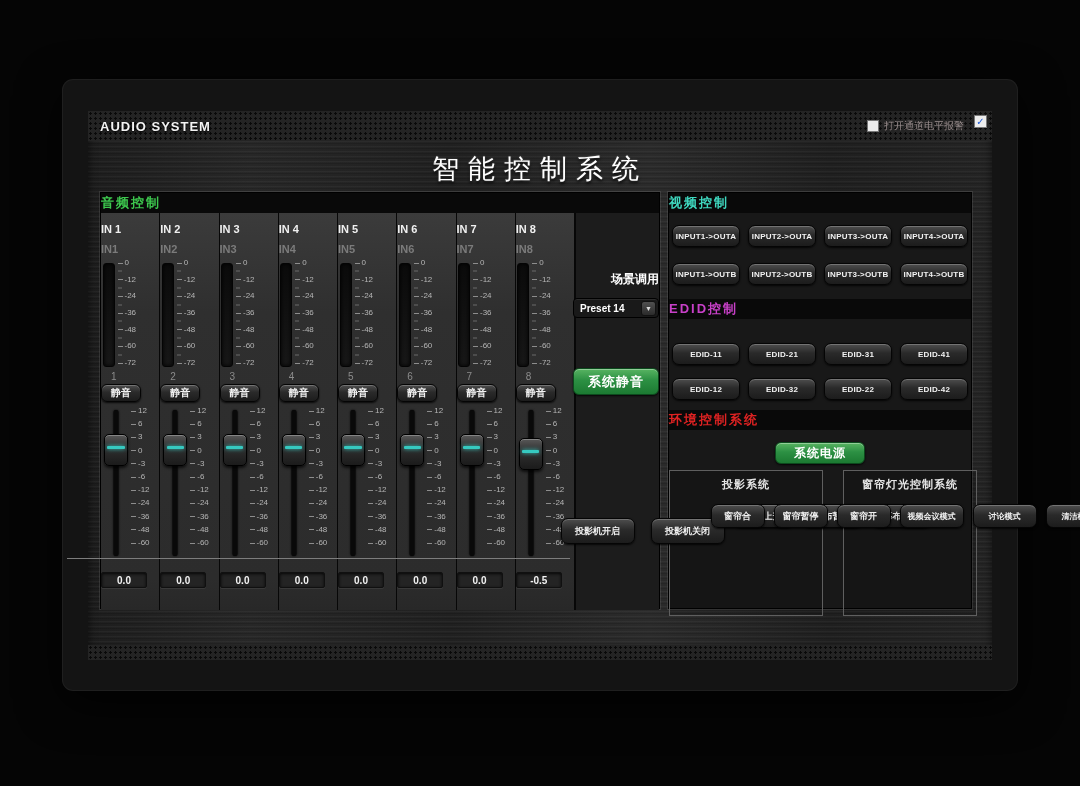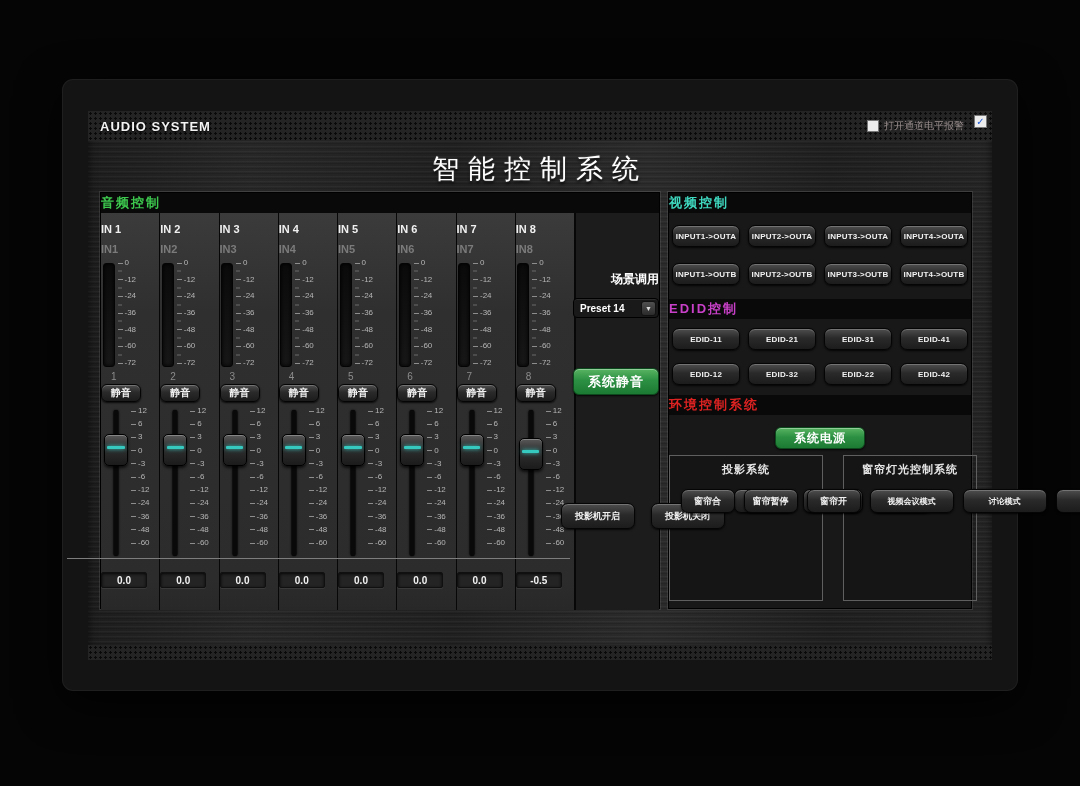--- a/index.html
+++ b/index.html
@@ -96,35 +96,35 @@
   #scene-select-text { flex:1; font-size:10px; font-weight:bold; color:#fff; padding-left:6px; }
   #scene-select-arrow { width:15px; height:15px; margin-right:2px; flex:none;
     background:linear-gradient(#505050,#2b2b2b); border:1px solid #111; border-radius:3px;
     display:flex; align-items:center; justify-content:center; font-size:7px; color:#ddd; }
   #sys-mute-btn { margin-top:50px; width:86px; height:27px; font-size:13px; letter-spacing:1px; }
 
   
   .btn-row { display:flex; justify-content:center; gap:8px; flex:none; }
   .btn-sm { width:68px; height:22px; font-size:8px; letter-spacing:.2px; }
   #video-row1 { margin-top:12px; } #video-row2 { margin-top:16px; }
-  #edid-header { margin-top:14px; } #edid-row1 { margin-top:9px; } #edid-row2 { margin-top:13px; }
+  #edid-header { margin-top:14px; } #edid-row1 { margin-top:24px; } #edid-row2 { margin-top:13px; }
   #env-header { margin-top:10px; }
   #power-row { margin-top:12px; display:flex; justify-content:center; }
   #power-btn { width:90px; height:22px; font-size:12px; letter-spacing:1px; }
   #boxes-row { margin-top:6px; display:flex; justify-content:space-between; gap:20px; }
   .sub-box { border:1px solid #5f5f5f; height:146px; background:rgba(0,0,0,.12); }
   #proj-box { width:154px; } #curtain-box { width:134px; }
   .sub-box-title { text-align:center; margin-top:6px; font-size:11px; color:#e4e4e4;
     font-weight:bold; letter-spacing:1px; }
   .sub-box-body { display:flex; justify-content:center; gap:9px; }
   .col { display:flex; flex-direction:row; }
   #proj-left { margin-top:26px; gap:16px; } #proj-left .btn { width:74px; height:26px; font-size:9px; }
   #proj-right { margin-top:12px; gap:9px; } #proj-right .btn { width:60px; height:24px; font-size:9px; }
   #curtain-left { margin-top:12px; gap:9px; } #curtain-left .btn { width:54px; height:24px; font-size:9px; }
-  #curtain-right { margin-top:12px; gap:9px; } #curtain-right .btn { width:84px; height:24px; font-size:8px; }
+  #curtain-right { margin-top:12px; gap:9px; } #curtain-right .btn { width:64px; height:24px; font-size:8px; }
 </style>
 </head>
 <body>
 
 <div id="window">
   <div id="panel">
     <div id="dots-top" class="dots"></div>
     <div id="dots-bottom" class="dots"></div>
 
     <div id="brand">AUDIO SYSTEM</div>

